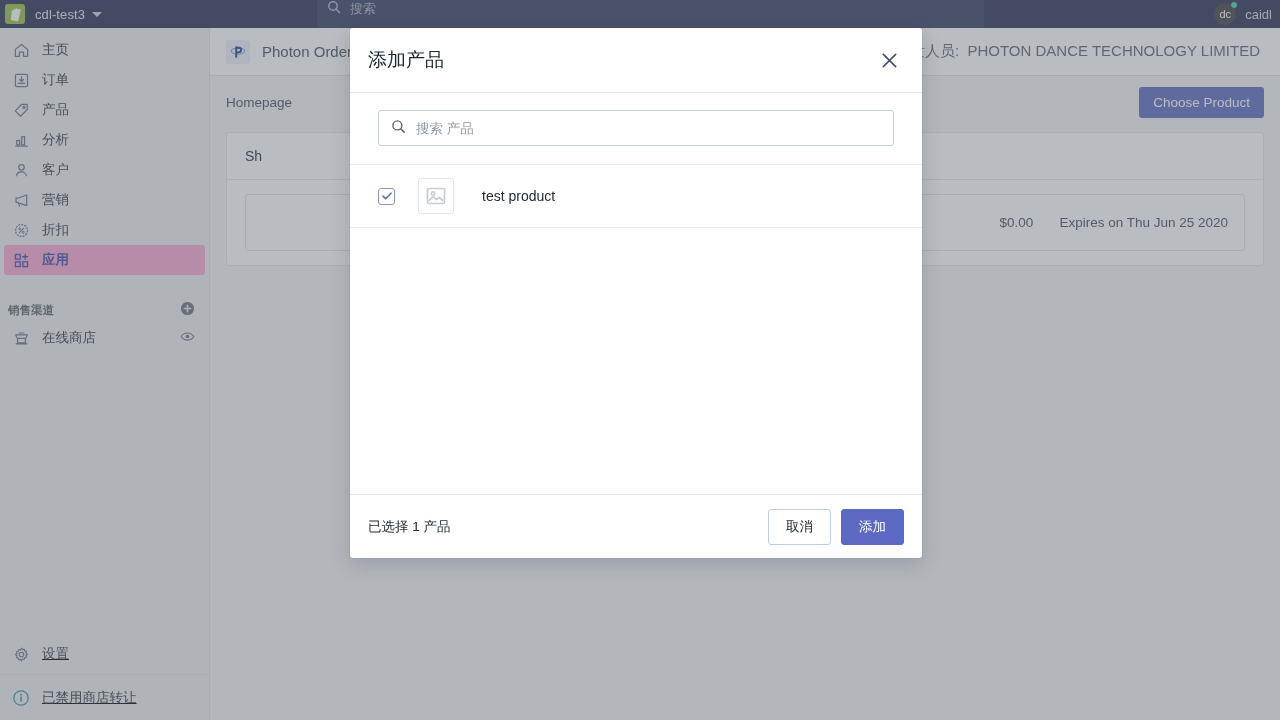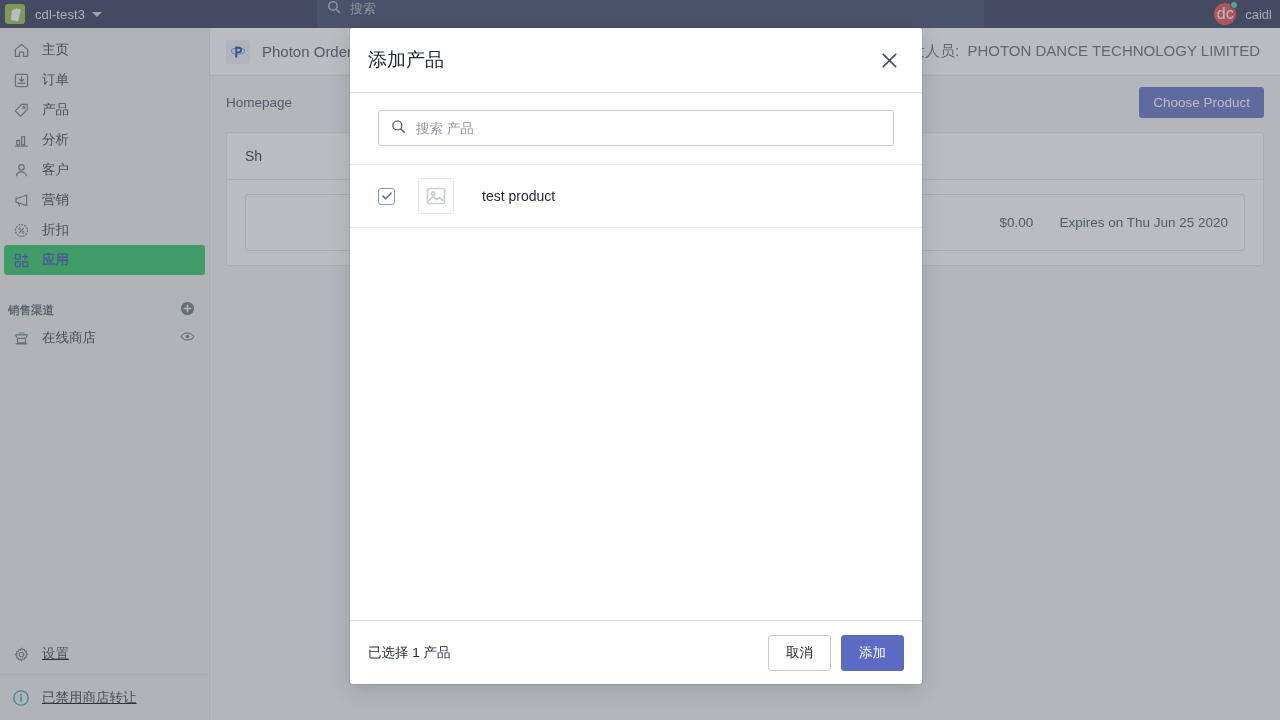--- a/index.html
+++ b/index.html
@@ -44,22 +44,22 @@
     padding-left: 10px;
   }
   .top-search .mag { margin-right: 9px; flex-shrink: 0; }
   .top-search-text { color: #aeb4cb; font-size: 13px; }
   .user-area {
     position: absolute; right: 8px; top: 0; height: 28px;
     display: flex; align-items: center;
   }
   .avatar {
     width: 22px; height: 22px; border-radius: 50%;
-    background: #ef4444; color: #fff;
-    font-size: 16px; display: flex; align-items: center; justify-content: center;
+    background: #404040; color: #fff;
+    font-size: 11px; display: flex; align-items: center; justify-content: center;
     position: relative;
   }
   .avatar .dot {
     position: absolute; top: -2px; right: -2px;
     width: 8px; height: 8px; border-radius: 50%;
     background: #4ad6a8; border: 1px solid #2b3155;
   }
   .user-name { color: #d7dae6; font-size: 13px; margin-left: 9px; }
 
   
@@ -68,21 +68,21 @@
     width: 210px; height: 692px;
     background: #eef0f3;
     border-right: 1px solid #dfe3e8;
   }
   .nav { padding-top: 7px; }
   .nav-item {
     height: 30px; display: flex; align-items: center;
     padding-left: 4px; margin: 0 4px;
     border-radius: 3px; cursor: pointer;
   }
-  .nav-item.active { background: #22c55e; }
+  .nav-item.active { background: #f9a8d4; }
   .nav-ico {
     width: 26px; height: 20px;
     display: flex; align-items: center; justify-content: center;
     flex-shrink: 0;
   }
   .nav-label {
     font-size: 13.5px; color: #31373d; margin-left: 8px;
   }
   .nav-item.active .nav-label { color: #3f4eae; font-weight: bold; }
   .section-head {
@@ -142,21 +142,21 @@
   }
 
   
   .overlay {
     position: absolute; inset: 0;
     background: rgba(100,106,116,0.45);
     z-index: 10;
   }
   .modal {
     position: absolute; left: 350px; top: 28px;
-    width: 572px; height: 656px;
+    width: 572px; height: 530px;
     background: #fff;
     border-radius: 3px;
     box-shadow: 0 0 0 1px rgba(63,63,68,.05), 0 6px 20px rgba(33,43,54,.18);
     display: flex; flex-direction: column;
     z-index: 20;
   }
   .modal-head {
     height: 65px; flex-shrink: 0;
     border-bottom: 1px solid #e4e6e8;
     display: flex; align-items: center;

